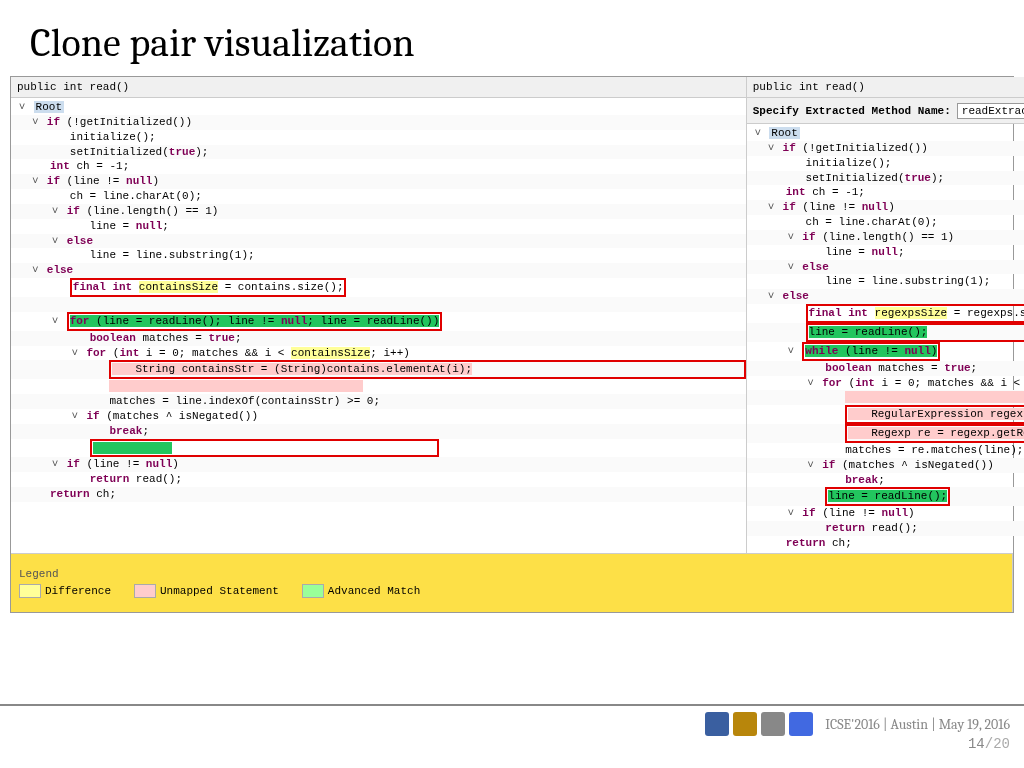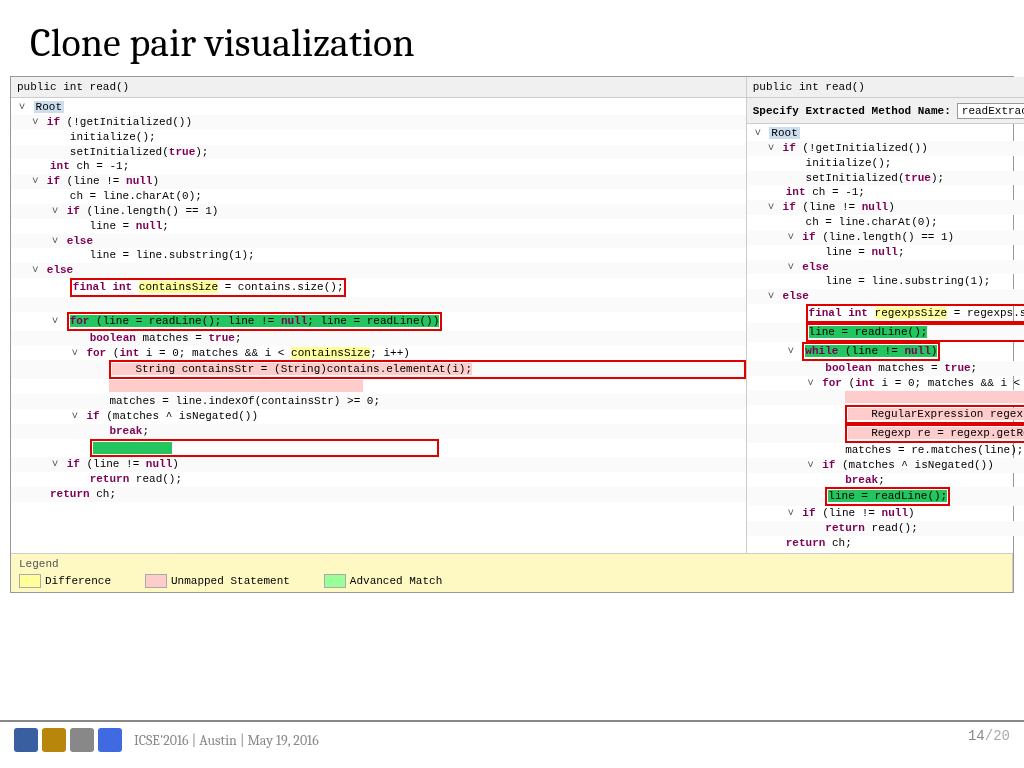--- a/index.html
+++ b/index.html
@@ -20,26 +20,26 @@
   .chev { color: #555; cursor: pointer; display: inline-block; width: 10px; text-align: center; }
   .root-node { background: #cde; padding: 0 2px; }
   .kw { color: #7f0055; font-weight: bold; }
   .lit { color: #7f0055; font-weight: bold; }
   .hl-diff { background: #ffff99; }
   .hl-adv { background: #22c55e; }
   .hl-unmap { background: #ffcccc; padding-left: 23px; }
   .red-box { border: 2px solid #e00000; display: inline-block; padding: 0 1px; }
   .red-box-row { border: 2px solid #e00000; display: inline-block; padding: 0 1px; }
   .bottom-row { display: flex; border-top: 1px solid #ccc; }
-  .legend-pane { flex: 1; background: #fef9c3; padding: 4px 8px; border-right: 1px solid #ccc; }
+  .legend-pane { flex: 1; background: #fde047; padding: 14px 8px; border-right: 1px solid #ccc; }
   .renamed-pane { flex: 1; background: #f0f0f0; padding: 6px 8px; }
   .legend-title { font-size: 11px; color: #555; margin-bottom: 4px; }
-  .legend-items { display: flex; gap: 34px; align-items: flex-start; }
+  .legend-items { display: flex; gap: 23px; align-items: flex-start; }
   .swatch { width: 22px; height: 14px; display: inline-block; border: 1px solid #aaa; vertical-align: middle; margin-right: 4px; }
-  .footer { position: absolute; bottom: 10px; left: 0; right: 0; border-top: 2px solid #888; padding: 6px 14px; display: flex; align-items: flex-start; justify-content: space-between; }
+  .footer { position: absolute; bottom: 10px; left: 0; right: 0; border-top: 2px solid #888; padding: 6px 14px; display: flex; align-items: flex-end; justify-content: space-between; flex-direction: column; }
   .footer-left { display: flex; align-items: center; gap: 4px; }
   .footer-text { color: #888; font-family: Cambria, Georgia, serif; font-size: 14px; margin-left: 8px; }
   .footer-page { color: #aaa; font-family: Liberation Mono, monospace; font-size: 14px; }
   .footer-page .cur { color: #888; }
   .logo-box { width: 24px; height: 24px; display: inline-block; border-radius: 3px; }
 </style>
 </head>
 <body>
 
 <h1 class="slide-title">Clone pair visualization</h1>

